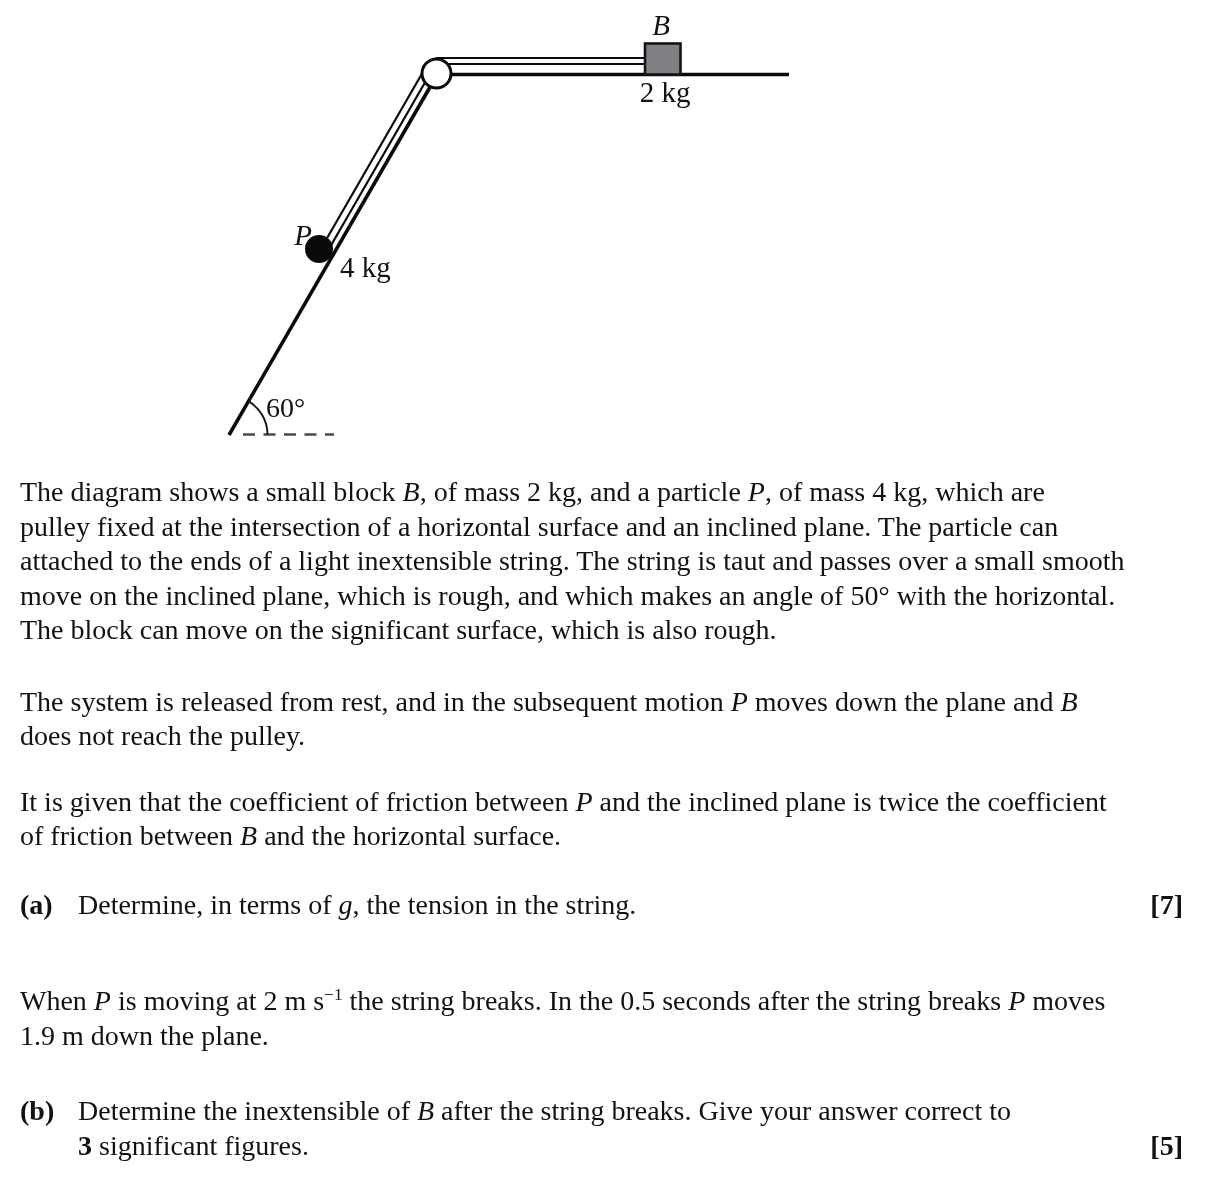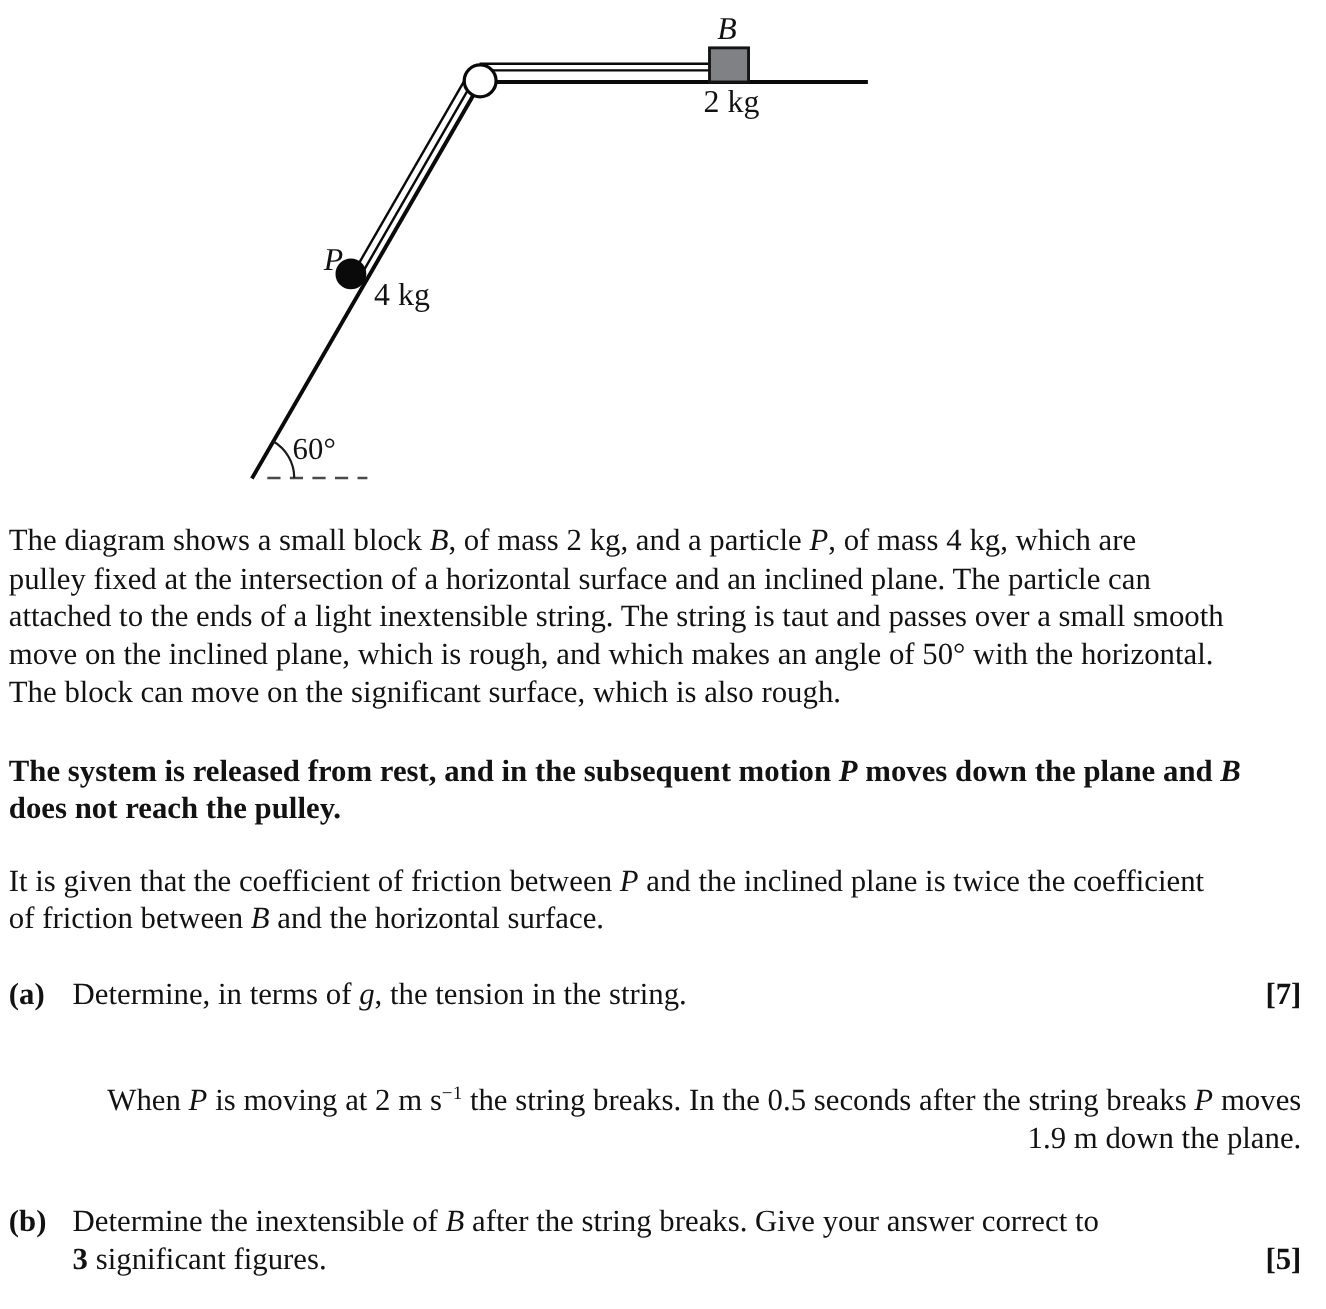--- a/index.html
+++ b/index.html
@@ -7,21 +7,21 @@
     width: 1205px;
     height: 1190px;
     background: #ffffff;
     overflow: hidden;
     color: #121212;
     font-family: "Liberation Serif", "DejaVu Serif", serif;
     font-size: 28px;
   }
   .diagram-wrap { height: 462px; }
   .diagram-wrap svg { display: block; }
-  .content { padding: 0 22px 0 8px; }
+  .content { padding: 0 22px 0 20px; }
   .para { margin: 0; }
   .line {
     white-space: nowrap;
     line-height: 34.5px;
     height: 34.5px;
   }
   .i { font-style: italic; }
   .b { font-weight: 700; }
   .sup {
     font-size: 62%;
@@ -34,24 +34,24 @@
     font-weight: 700;
     line-height: 34.5px;
   }
   .part-body { flex: 1 1 auto; }
   .part-marks {
     font-weight: 700;
     align-self: flex-end;
     line-height: 34.5px;
   }
   .m-p1 { margin-top: 13px; }
-  .m-p2 { margin-top: 37px; font-weight: bold; }
+  .m-p2 { margin-top: 37px; }
   .m-p3 { margin-top: 31px; }
   .m-pa { margin-top: 34px; }
-  .m-pw { margin-top: 62px; text-align: right; }
+  .m-pw { margin-top: 62px; }
   .m-pb { margin-top: 41px; }
   .dlabel {
     font-family: "Liberation Serif", "DejaVu Serif", serif;
     fill: #121212;
   }
 </style>
 </head>
 <body>
 
 <div class="diagram-wrap">

